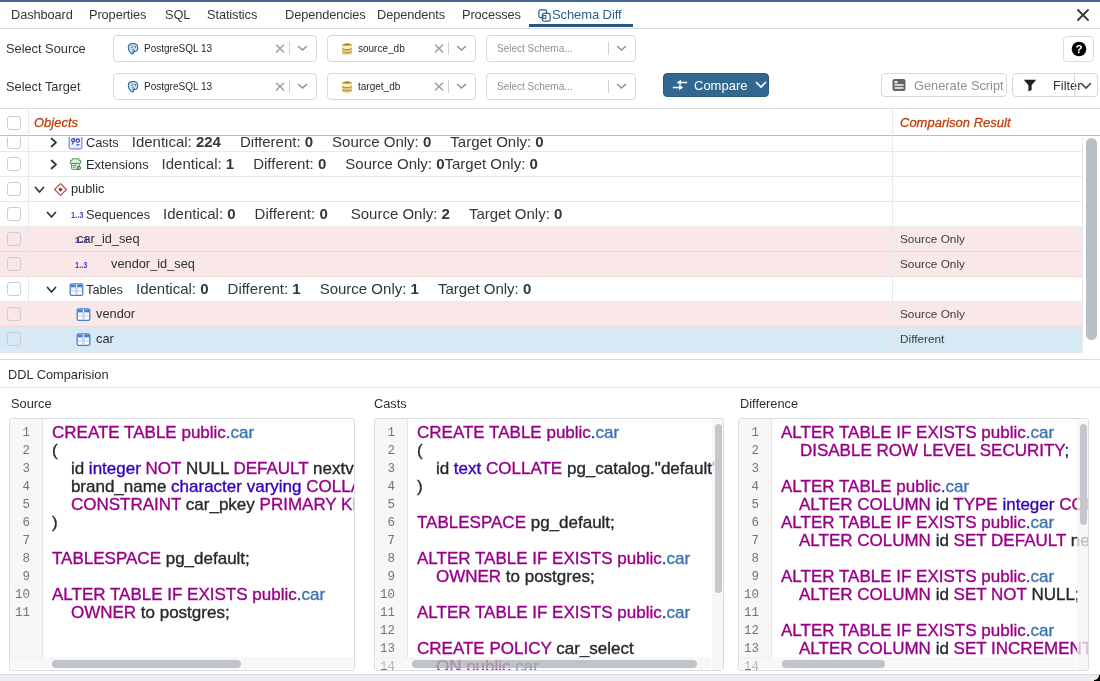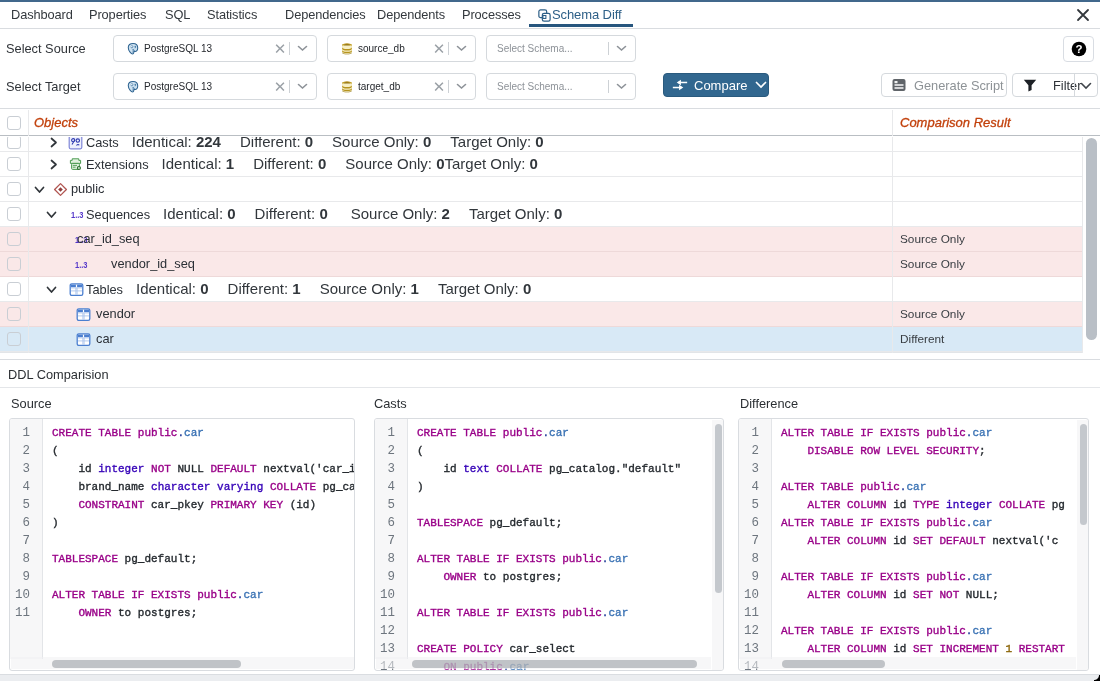--- a/index.html
+++ b/index.html
@@ -50,22 +50,22 @@
   
   #ddl { position:absolute; left:0; top:359px; width:1100px; height:315px; background:#fff;
     border-top:1px solid #d9dce0; }
   #ddlhead { position:absolute; left:8px; top:7px; font-size:12.8px; color:#2b2f33; }
   #ddlsep { position:absolute; left:0; top:27px; width:1100px; height:1px; background:#e4e6e9; }
   .panelbl { position:absolute; top:36px; font-size:12.8px; color:#2b2f33; }
   .pane { position:absolute; top:58px; height:253px; background:#fff; border:1px solid #d9dce0;
     border-radius:3px; overflow:hidden; }
   .gutter { position:absolute; left:0; top:0; width:33px; height:240px; background:#f7f7f8;
     border-right:1px solid #e3e5e8; }
-  .cl { position:absolute; white-space:pre; font-family:Liberation Mono, monospace;
-    font-size:11px; line-height:18px; height:18px; color:#24292e; -webkit-text-stroke:0.35px; }
+  .cl { position:absolute; white-space:pre; font-family:Liberation Sans, sans-serif;
+    font-size:17px; line-height:18px; height:18px; color:#24292e; -webkit-text-stroke:0.35px; }
   .ln { position:absolute; left:0; width:20px; text-align:right; font-family:"Liberation Mono", monospace;
     font-size:12.45px; line-height:18px; color:#6d757e; }
   .k { color:#990088; } .d { color:#26409b; } .t { color:#3502b8; } .v { color:#3a72b4; } .n { color:#8b6508; }
   .htrack { position:absolute; left:1px; bottom:1px; height:12px; background:rgba(240,240,243,0.55); }
   .hthumb { position:absolute; height:8px; border-radius:4px; background:rgba(137,143,150,0.5); }
   .vtrack { position:absolute; top:1px; width:12px; background:rgba(244,244,246,0.75); }
   .vthumb { position:absolute; width:7px; border-radius:3.5px; background:#c4c8cd; }
   #botstrip { position:absolute; left:0; top:674px; width:1100px; height:7px; background:#ebedf0;
     border-top:1px solid #dadde1; }
   #blackcorner { position:absolute; right:0; bottom:0; width:6px; height:6px;

